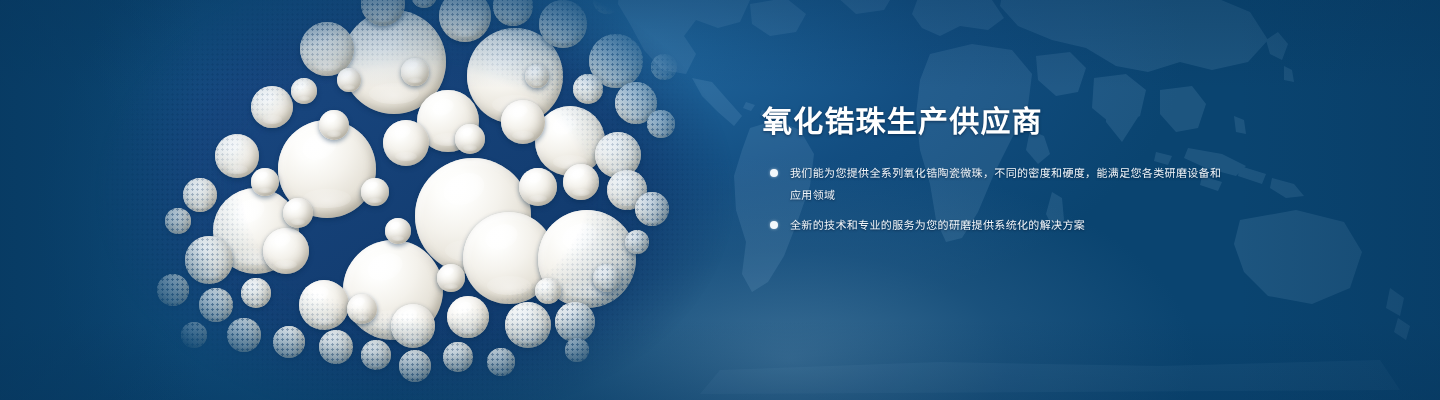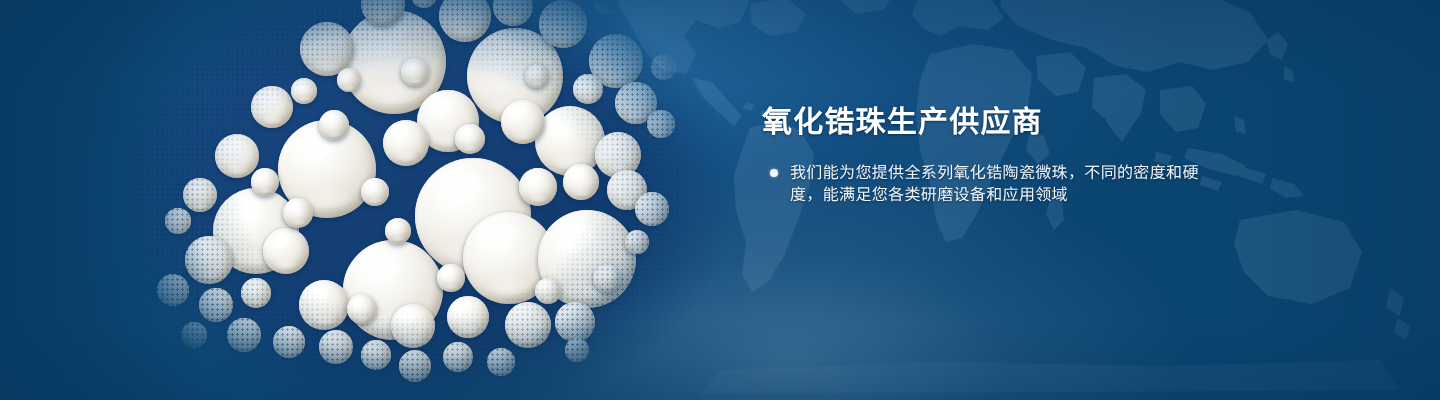--- a/index.html
+++ b/index.html
@@ -139,21 +139,21 @@
   }
   .bullets{
     list-style:none;
     margin:0;padding:0;
   }
   .bullets li{
     position:relative;
     padding-left:28px;
     margin-bottom:8px;
     color:#f2f6fa;
-    font-size:16px;
+    font-size:11px;
     line-height:22px;
     letter-spacing:.35px;
     text-shadow:0 1px 2px rgba(0,22,48,.6);
   }
   .bullets li:last-child{margin-bottom:0;}
   .dot{
     position:absolute;
     left:8px; top:7px;
     width:8px;height:8px;
     border-radius:50%;
@@ -304,16 +304,20 @@
   <div class="bg-vignette"></div>
 
   <div class="copy">
     <h1 class="headline">氧化锆珠生产供应商</h1>
 
     <ul class="bullets">
       <li>
         <span class="dot"></span>
         <span>我们能为您提供全系列氧化锆陶瓷微珠，不同的密度和硬度，能满足您各类研磨设备和应用领域</span>
       </li>
+      <li>
+        <span class="dot"></span>
+        <span>全新的技术和专业的服务为您的研磨提供系统化的解决方案</span>
+      </li>
     </ul>
   </div>
 
 </div>
 
 </body></html>

